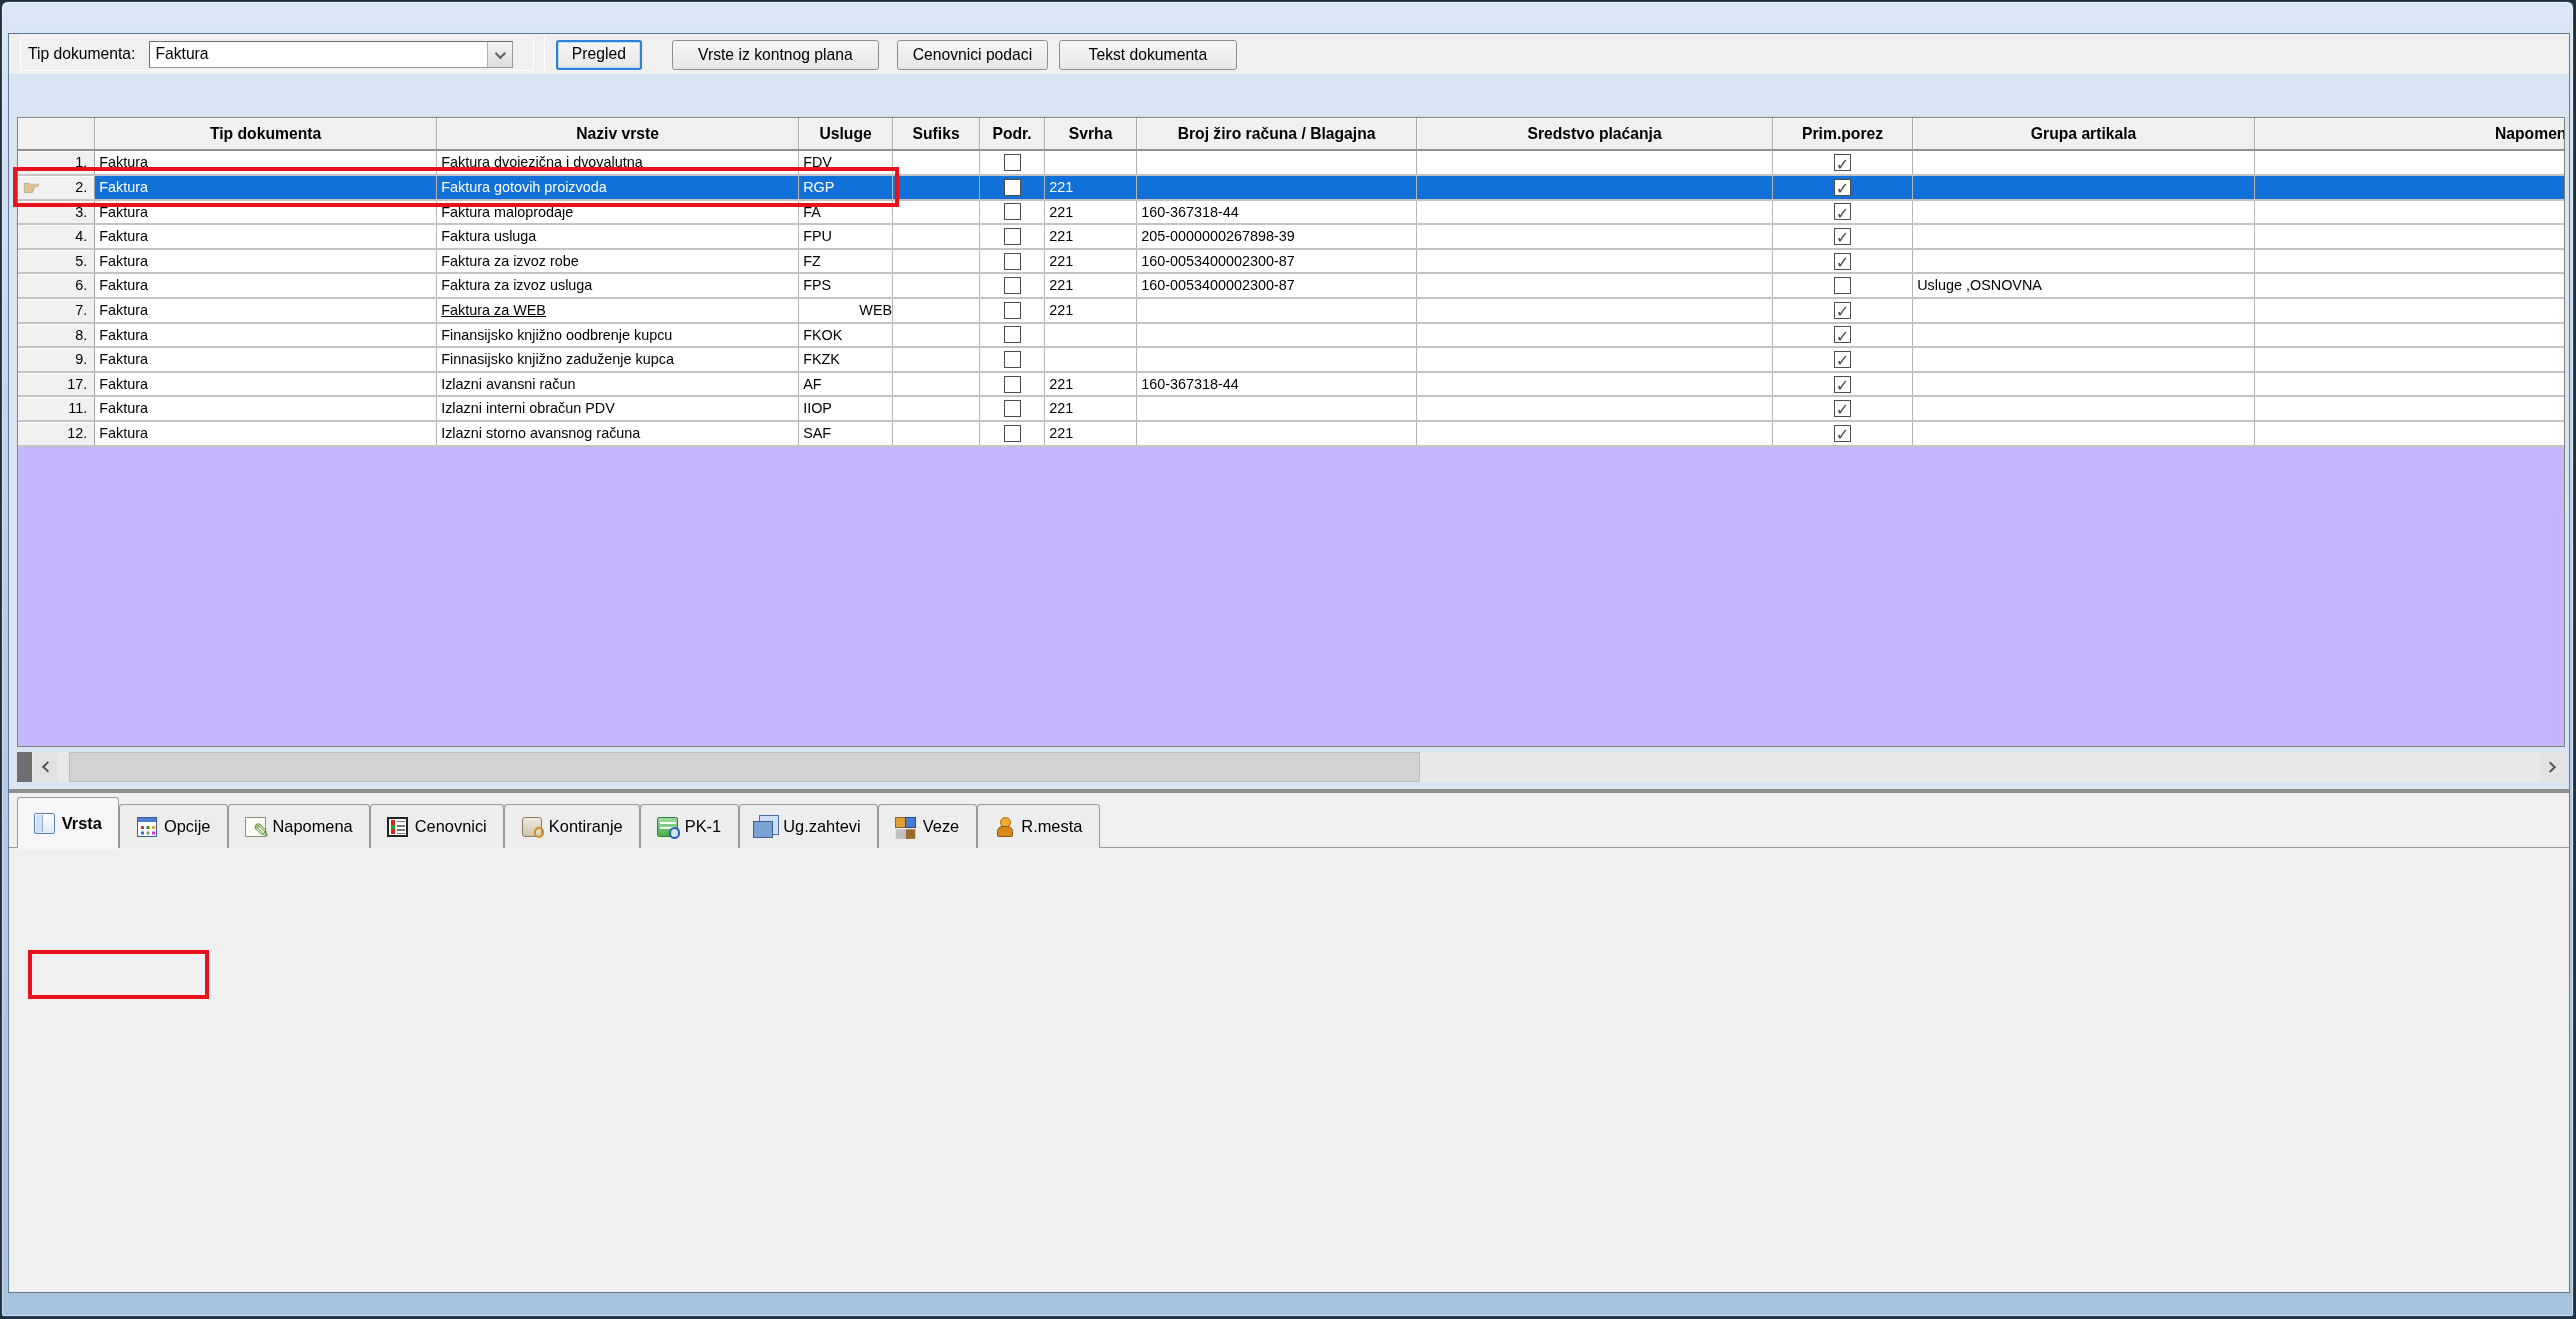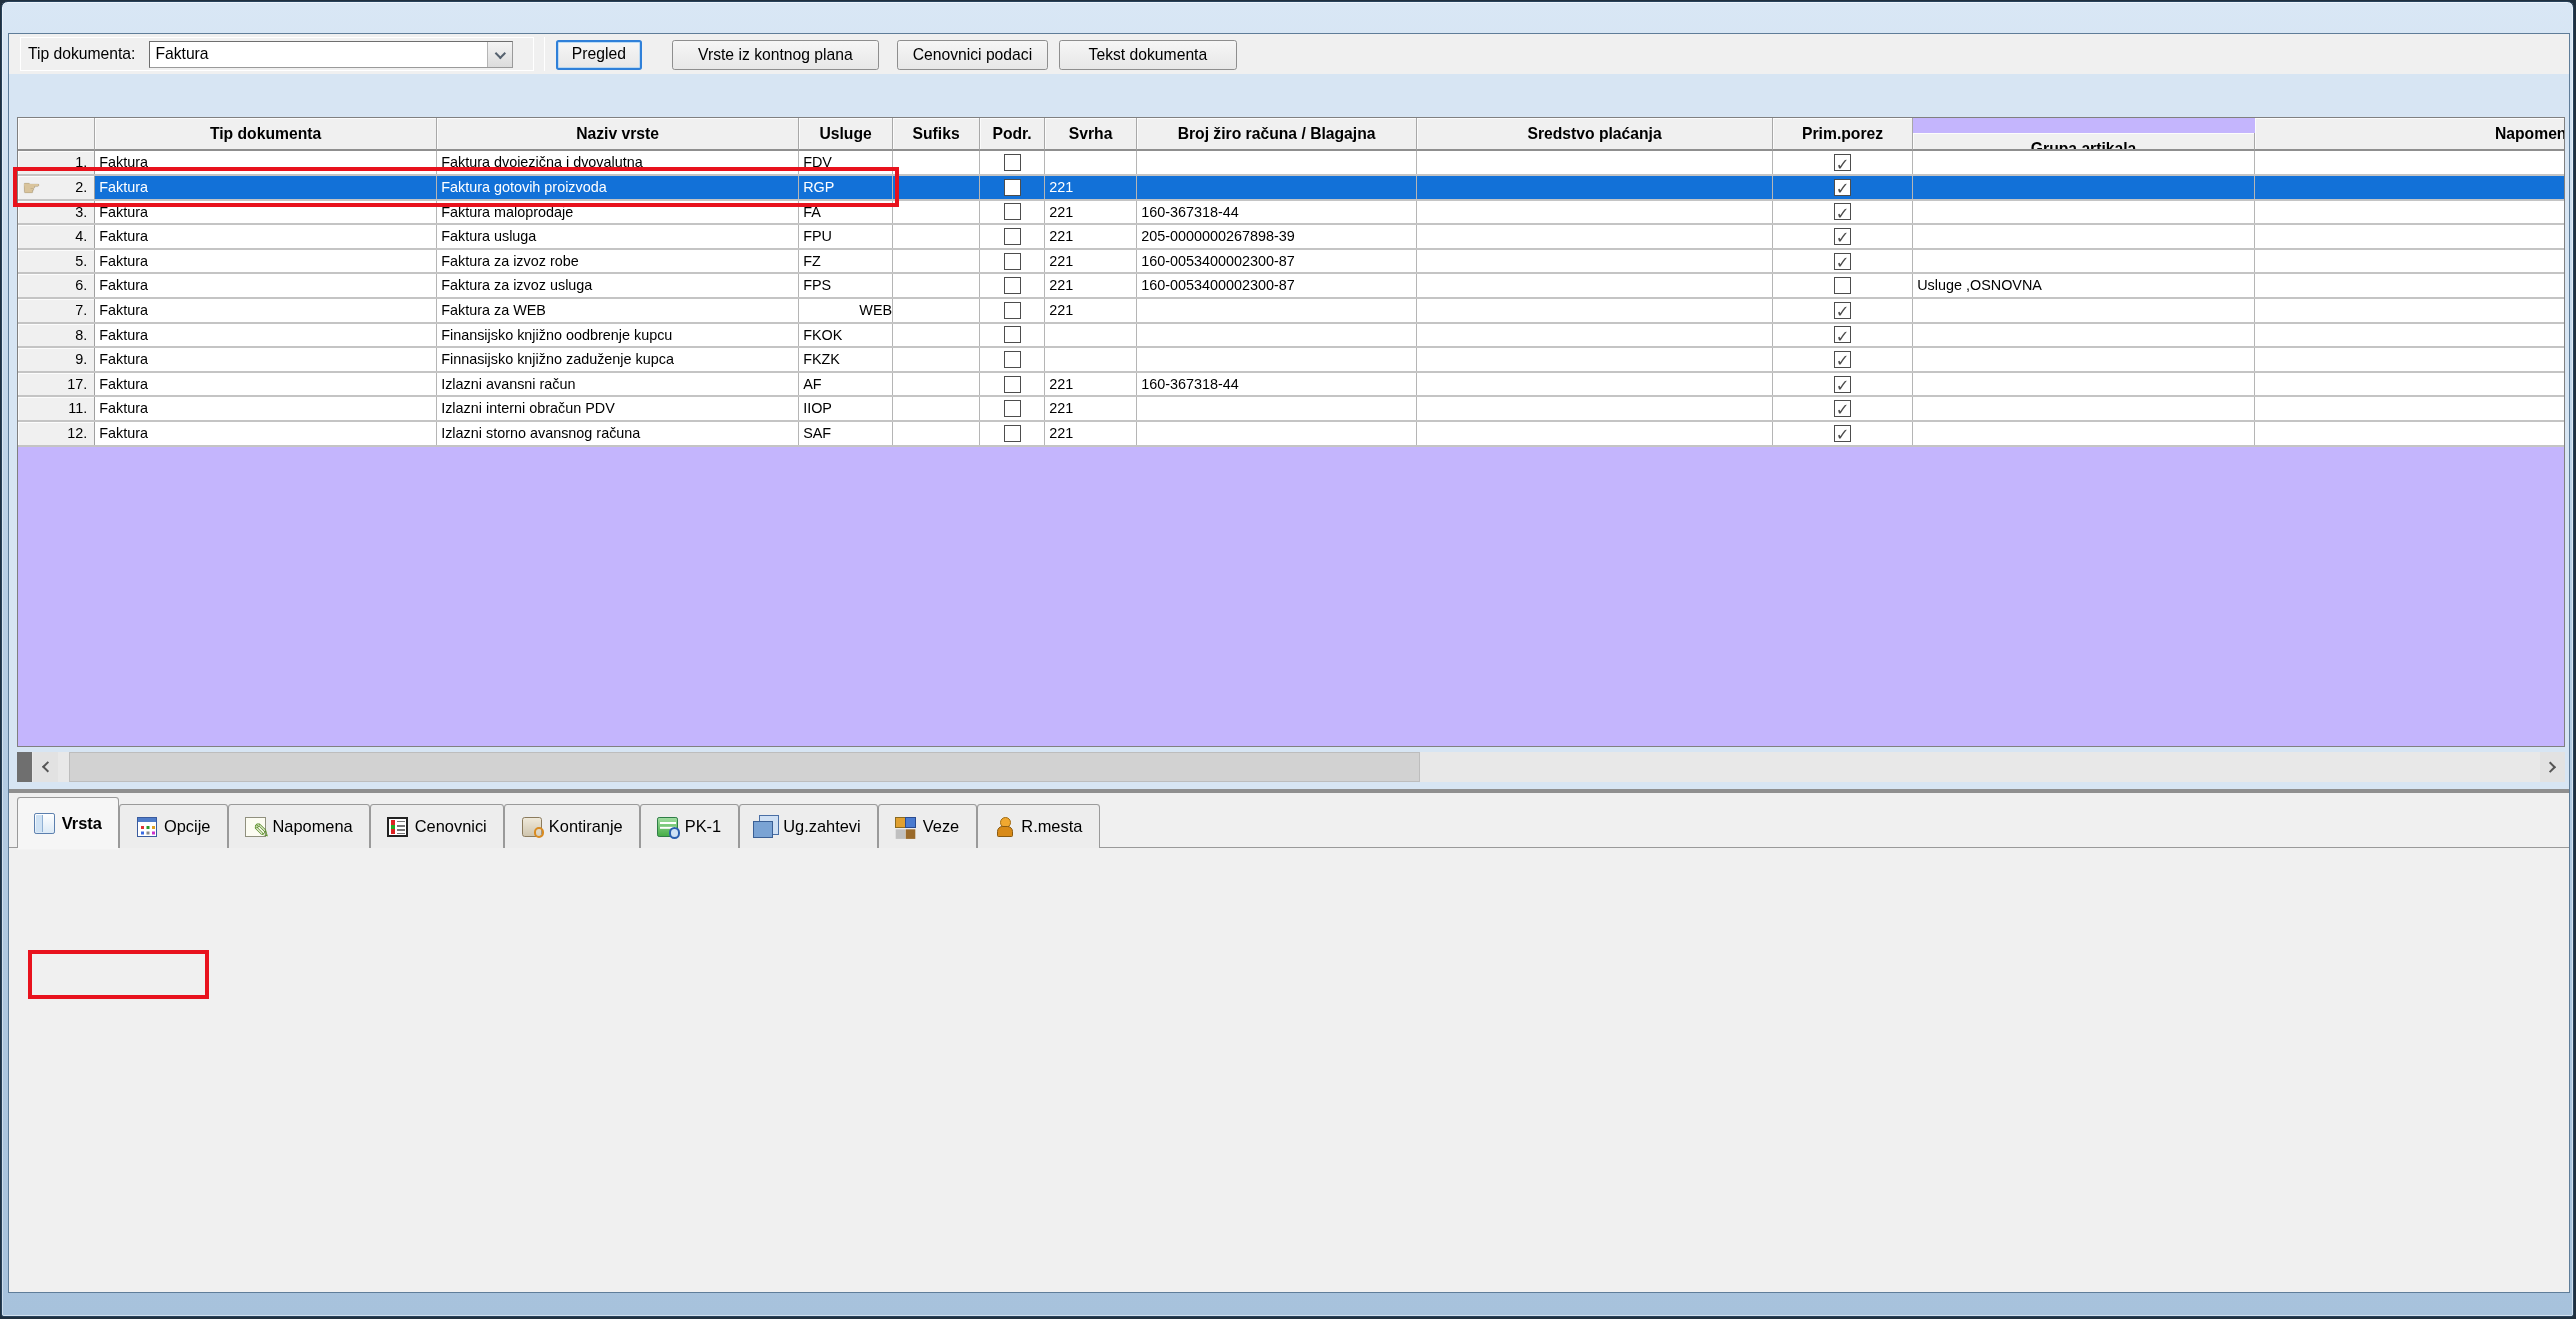--- a/index.html
+++ b/index.html
@@ -165,21 +165,21 @@
           <div class="g-hcell" style="width: 77px;"></div>
           <div class="g-hcell" style="width: 342px;">Tip dokumenta</div>
           <div class="g-hcell" style="width: 362px;">Naziv vrste</div>
           <div class="g-hcell" style="width: 94px;">Usluge</div>
           <div class="g-hcell" style="width: 87px;">Sufiks</div>
           <div class="g-hcell" style="width: 65px;">Podr.</div>
           <div class="g-hcell" style="width: 92px;">Svrha</div>
           <div class="g-hcell" style="width: 280px;">Broj žiro računa / Blagajna</div>
           <div class="g-hcell" style="width: 356px;">Sredstvo plaćanja</div>
           <div class="g-hcell" style="width: 140px;">Prim.porez</div>
-          <div class="g-hcell" style="width: 342px; margin-top: 15px;">Grupa artikala</div>
+          <div class="g-hcell" style="width: 342px;">Grupa artikala</div>
           <div class="g-hcell" style="width: 561px;">Napomena</div>
         </div>
       <div id="grid-body">
           <div class="g-row">
             <div class="g-cell g-rowhdr" style="width: 77px;">1.</div>
             <div class="g-cell" style="width: 342px;">Faktura</div>
             <div class="g-cell" style="width: 362px;">Faktura dvojezična i dvovalutna</div>
             <div class="g-cell" style="width: 94px;">FDV</div>
             <div class="g-cell" style="width: 87px;"></div>
             <div class="g-cell cbcell" style="width: 65px;">
@@ -280,21 +280,21 @@
             <div class="g-cell" style="width: 356px;"></div>
             <div class="g-cell cbcell" style="width: 140px;">
               <span class="tcb"></span>
             </div>
             <div class="g-cell" style="width: 342px;">Usluge ,OSNOVNA</div>
             <div class="g-cell" style="width: 561px;"></div>
           </div>
           <div class="g-row">
             <div class="g-cell g-rowhdr" style="width: 77px;">7.</div>
             <div class="g-cell" style="width: 342px;">Faktura</div>
-            <div class="g-cell" style="width: 362px;">Faktura za WEB</div>
+            <div class="g-cell" style="width: 362px; text-decoration: underline;">Faktura za WEB</div>
             <div class="g-cell" style="width: 94px; text-align: right;">WEB</div>
             <div class="g-cell" style="width: 87px;"></div>
             <div class="g-cell cbcell" style="width: 65px;">
               <span class="tcb"></span>
             </div>
             <div class="g-cell" style="width: 92px;">221</div>
             <div class="g-cell" style="width: 280px;"></div>
             <div class="g-cell" style="width: 356px;"></div>
             <div class="g-cell cbcell" style="width: 140px;">
               <span class="tcb on"></span>

